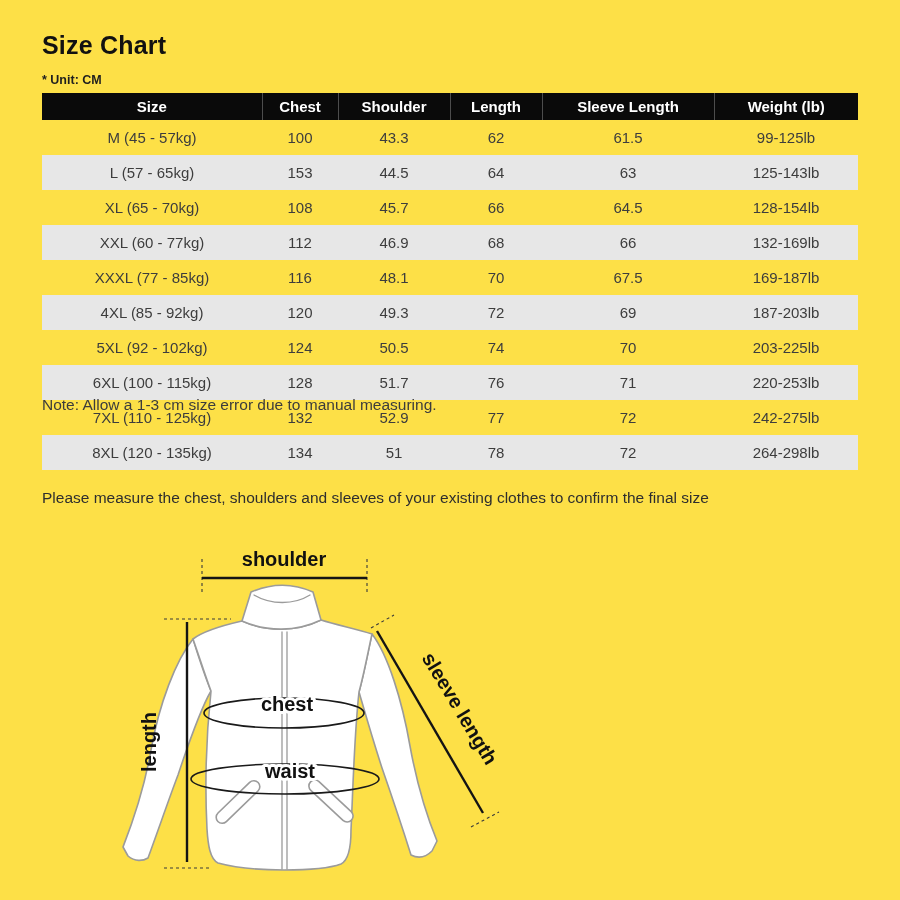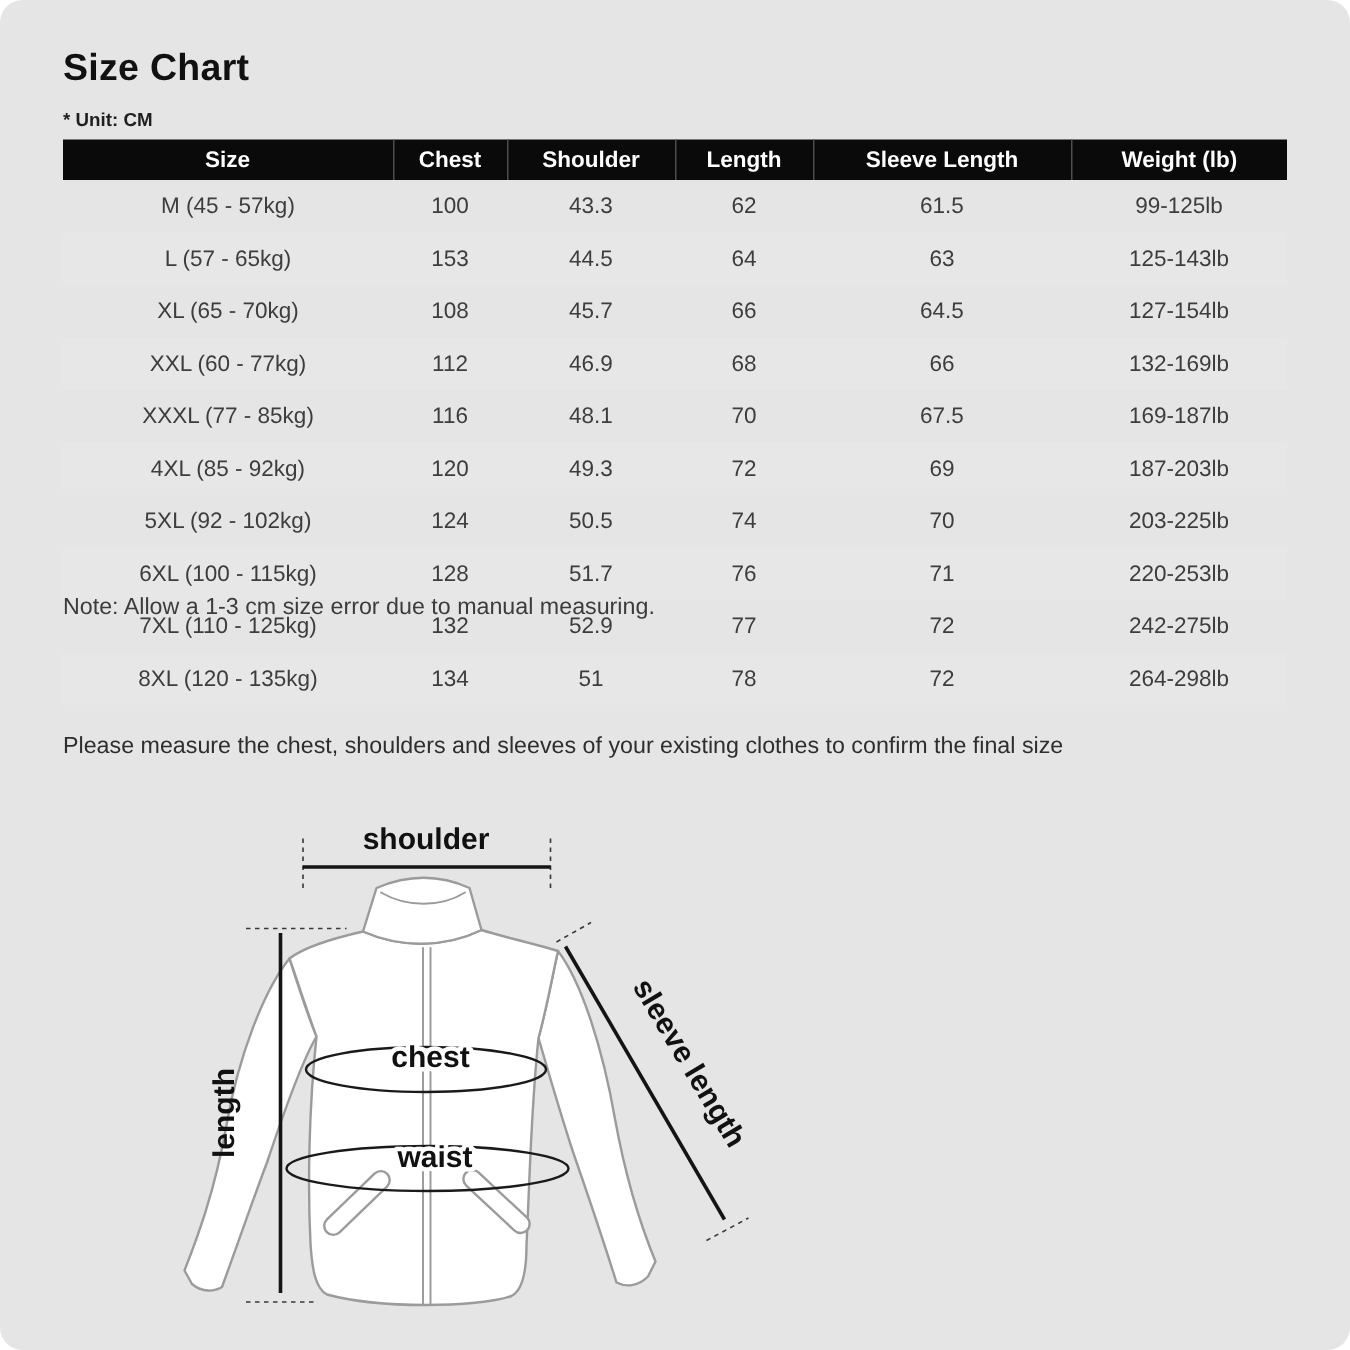--- a/index.html
+++ b/index.html
@@ -1,17 +1,17 @@
 <!DOCTYPE html>
 <html><head>
 <meta charset="utf-8">
 <style>
   html,body{margin:0;padding:0;background:#ffffff;}
-  .page{position:relative;width:900px;height:900px;background:#e5e5e5;
-        font-family:"Liberation Sans",sans-serif;overflow:hidden;border-radius:15px;}
+  .page{position:relative;width:900px;height:900px;background:#fde047;
+        font-family:"Liberation Sans",sans-serif;overflow:hidden;}
 
   .title{position:absolute;left:42px;top:31px;font-size:25px;font-weight:700;
          color:#111;margin:0;letter-spacing:.2px;}
   .unit{position:absolute;left:42px;top:73px;font-size:12.5px;font-weight:700;color:#1f1f1f;}
 
   table.size{position:absolute;left:42px;top:93px;width:816px;
              border-collapse:collapse;table-layout:fixed;}
   table.size th{background:#0a0a0a;color:#fff;font-size:15px;font-weight:600;
                 height:27px;padding:0;text-align:center;}
   table.size th + th{border-left:1px solid #4d4d4d;}
@@ -76,21 +76,21 @@
         <td>64</td>
         <td>63</td>
         <td>125-143lb</td>
       </tr>
       <tr>
         <td>XL (65 - 70kg)</td>
         <td>108</td>
         <td>45.7</td>
         <td>66</td>
         <td>64.5</td>
-        <td>127-154lb</td>
+        <td>128-154lb</td>
       </tr>
       <tr>
         <td>XXL (60 - 77kg)</td>
         <td>112</td>
         <td>46.9</td>
         <td>68</td>
         <td>66</td>
         <td>132-169lb</td>
       </tr>
       <tr>

